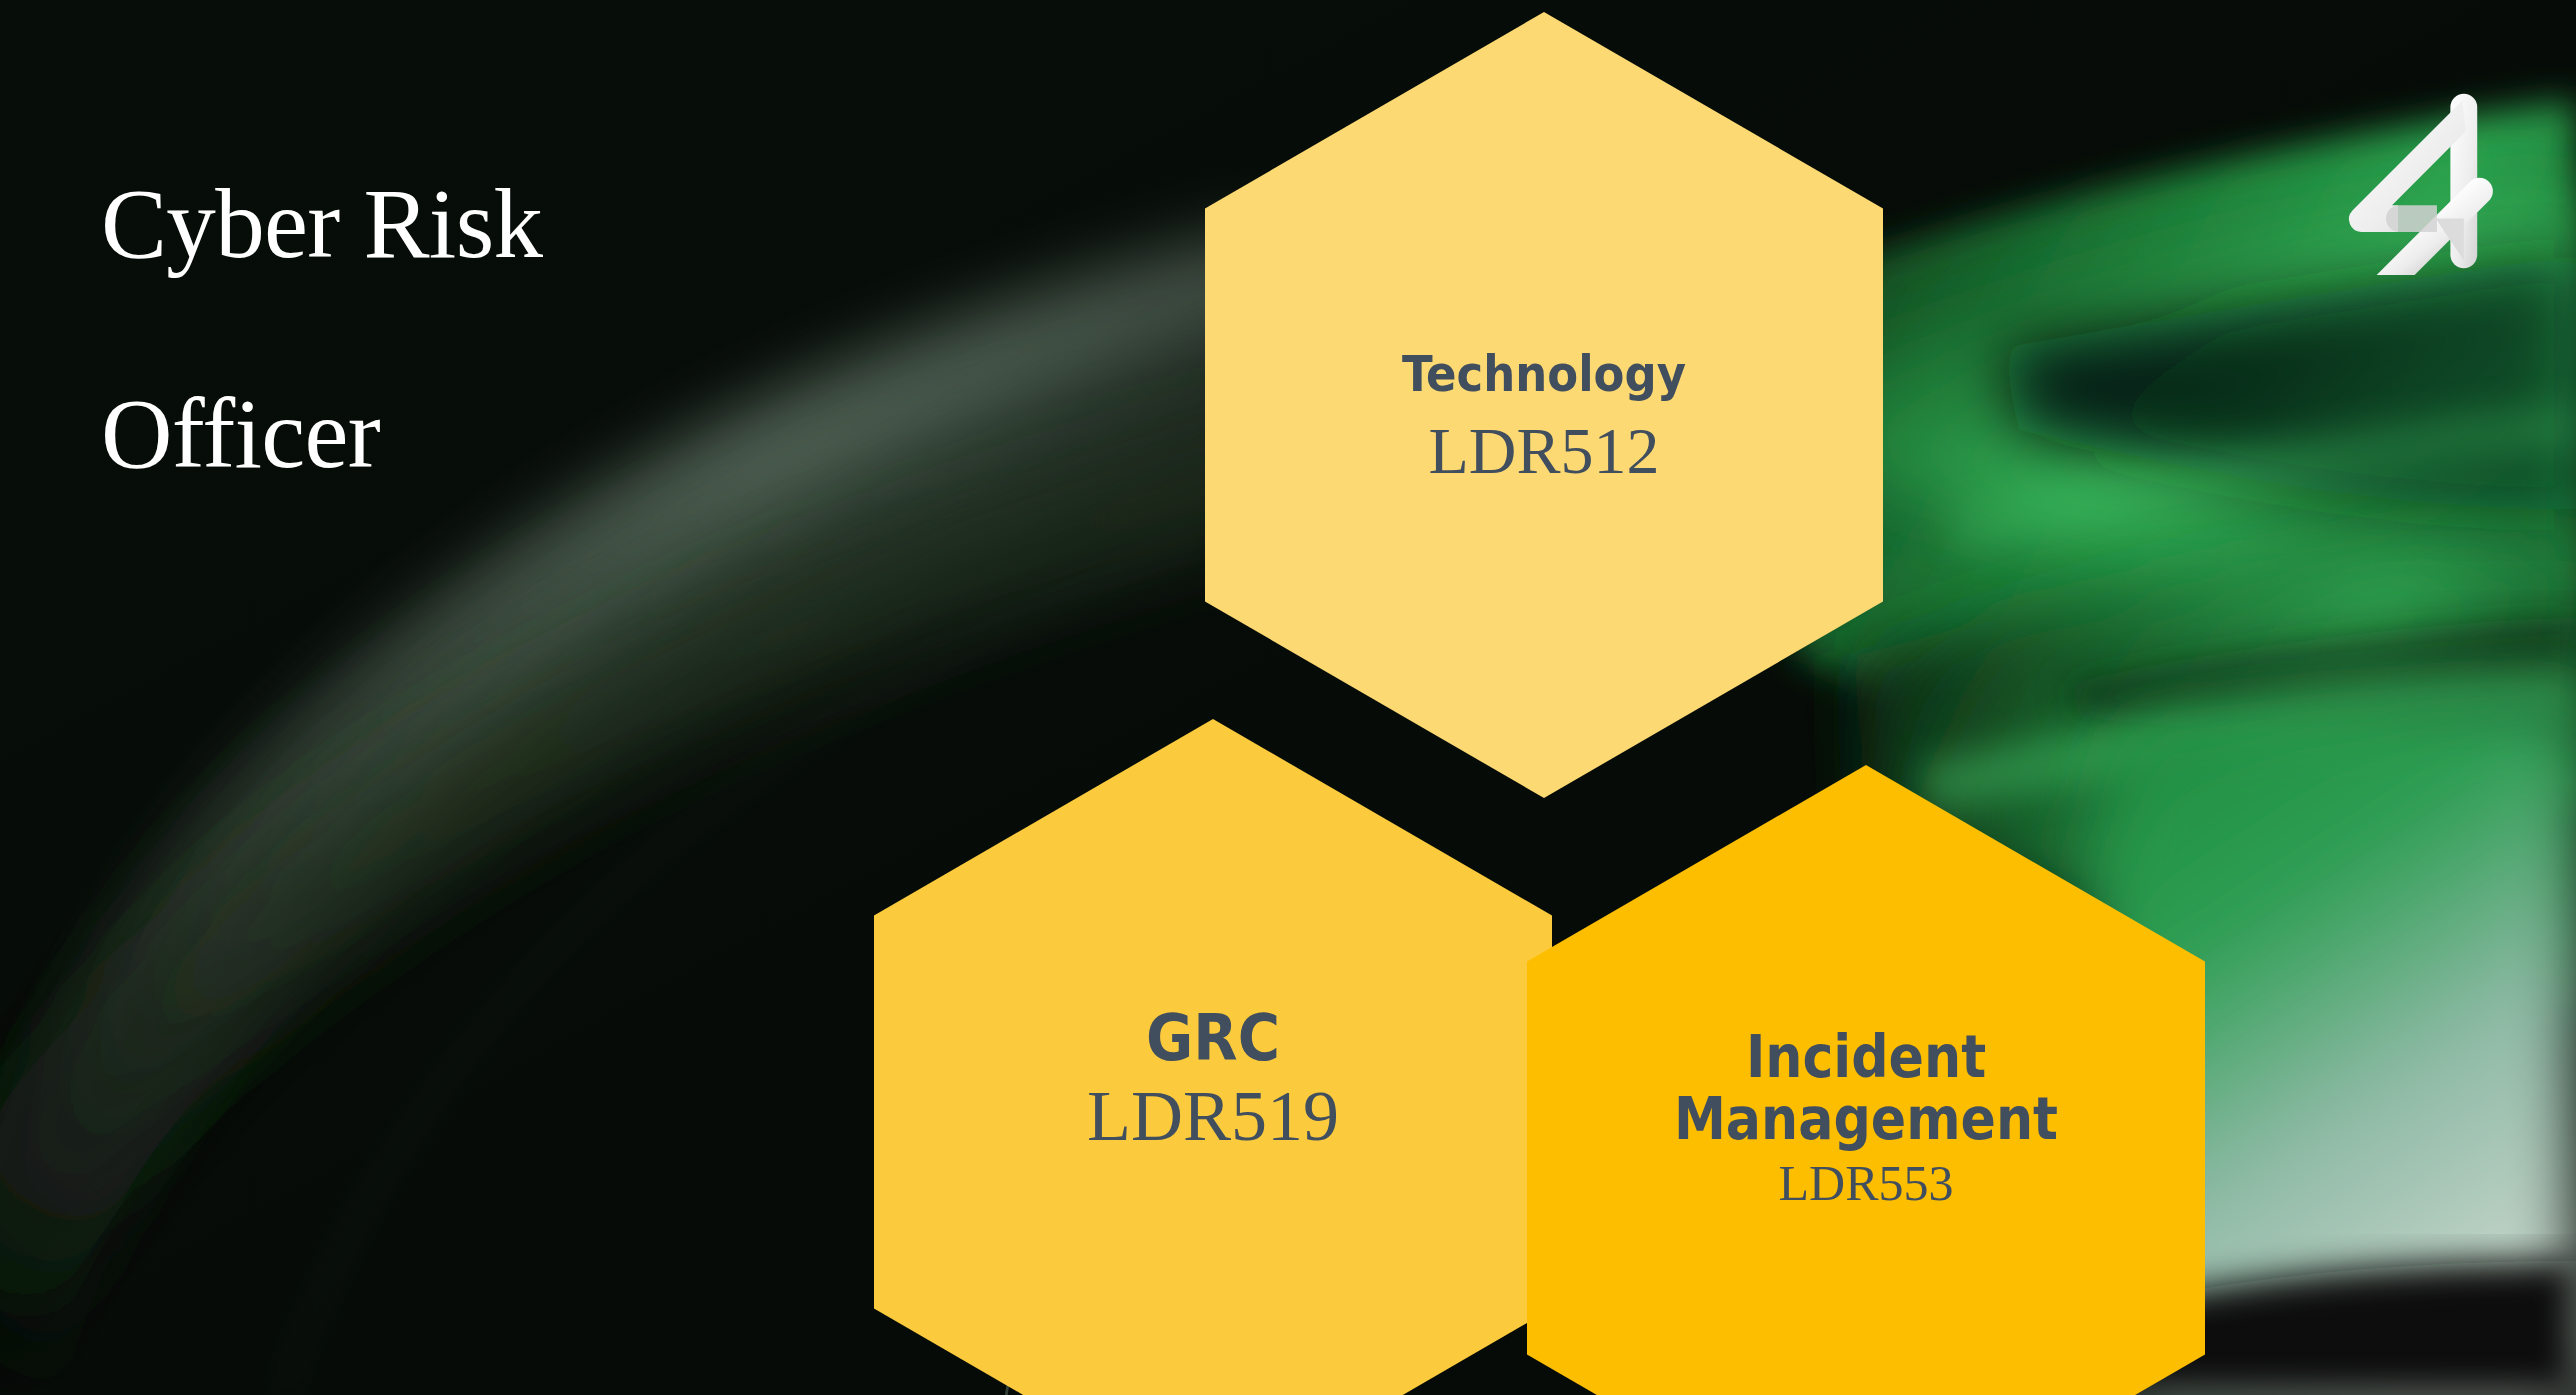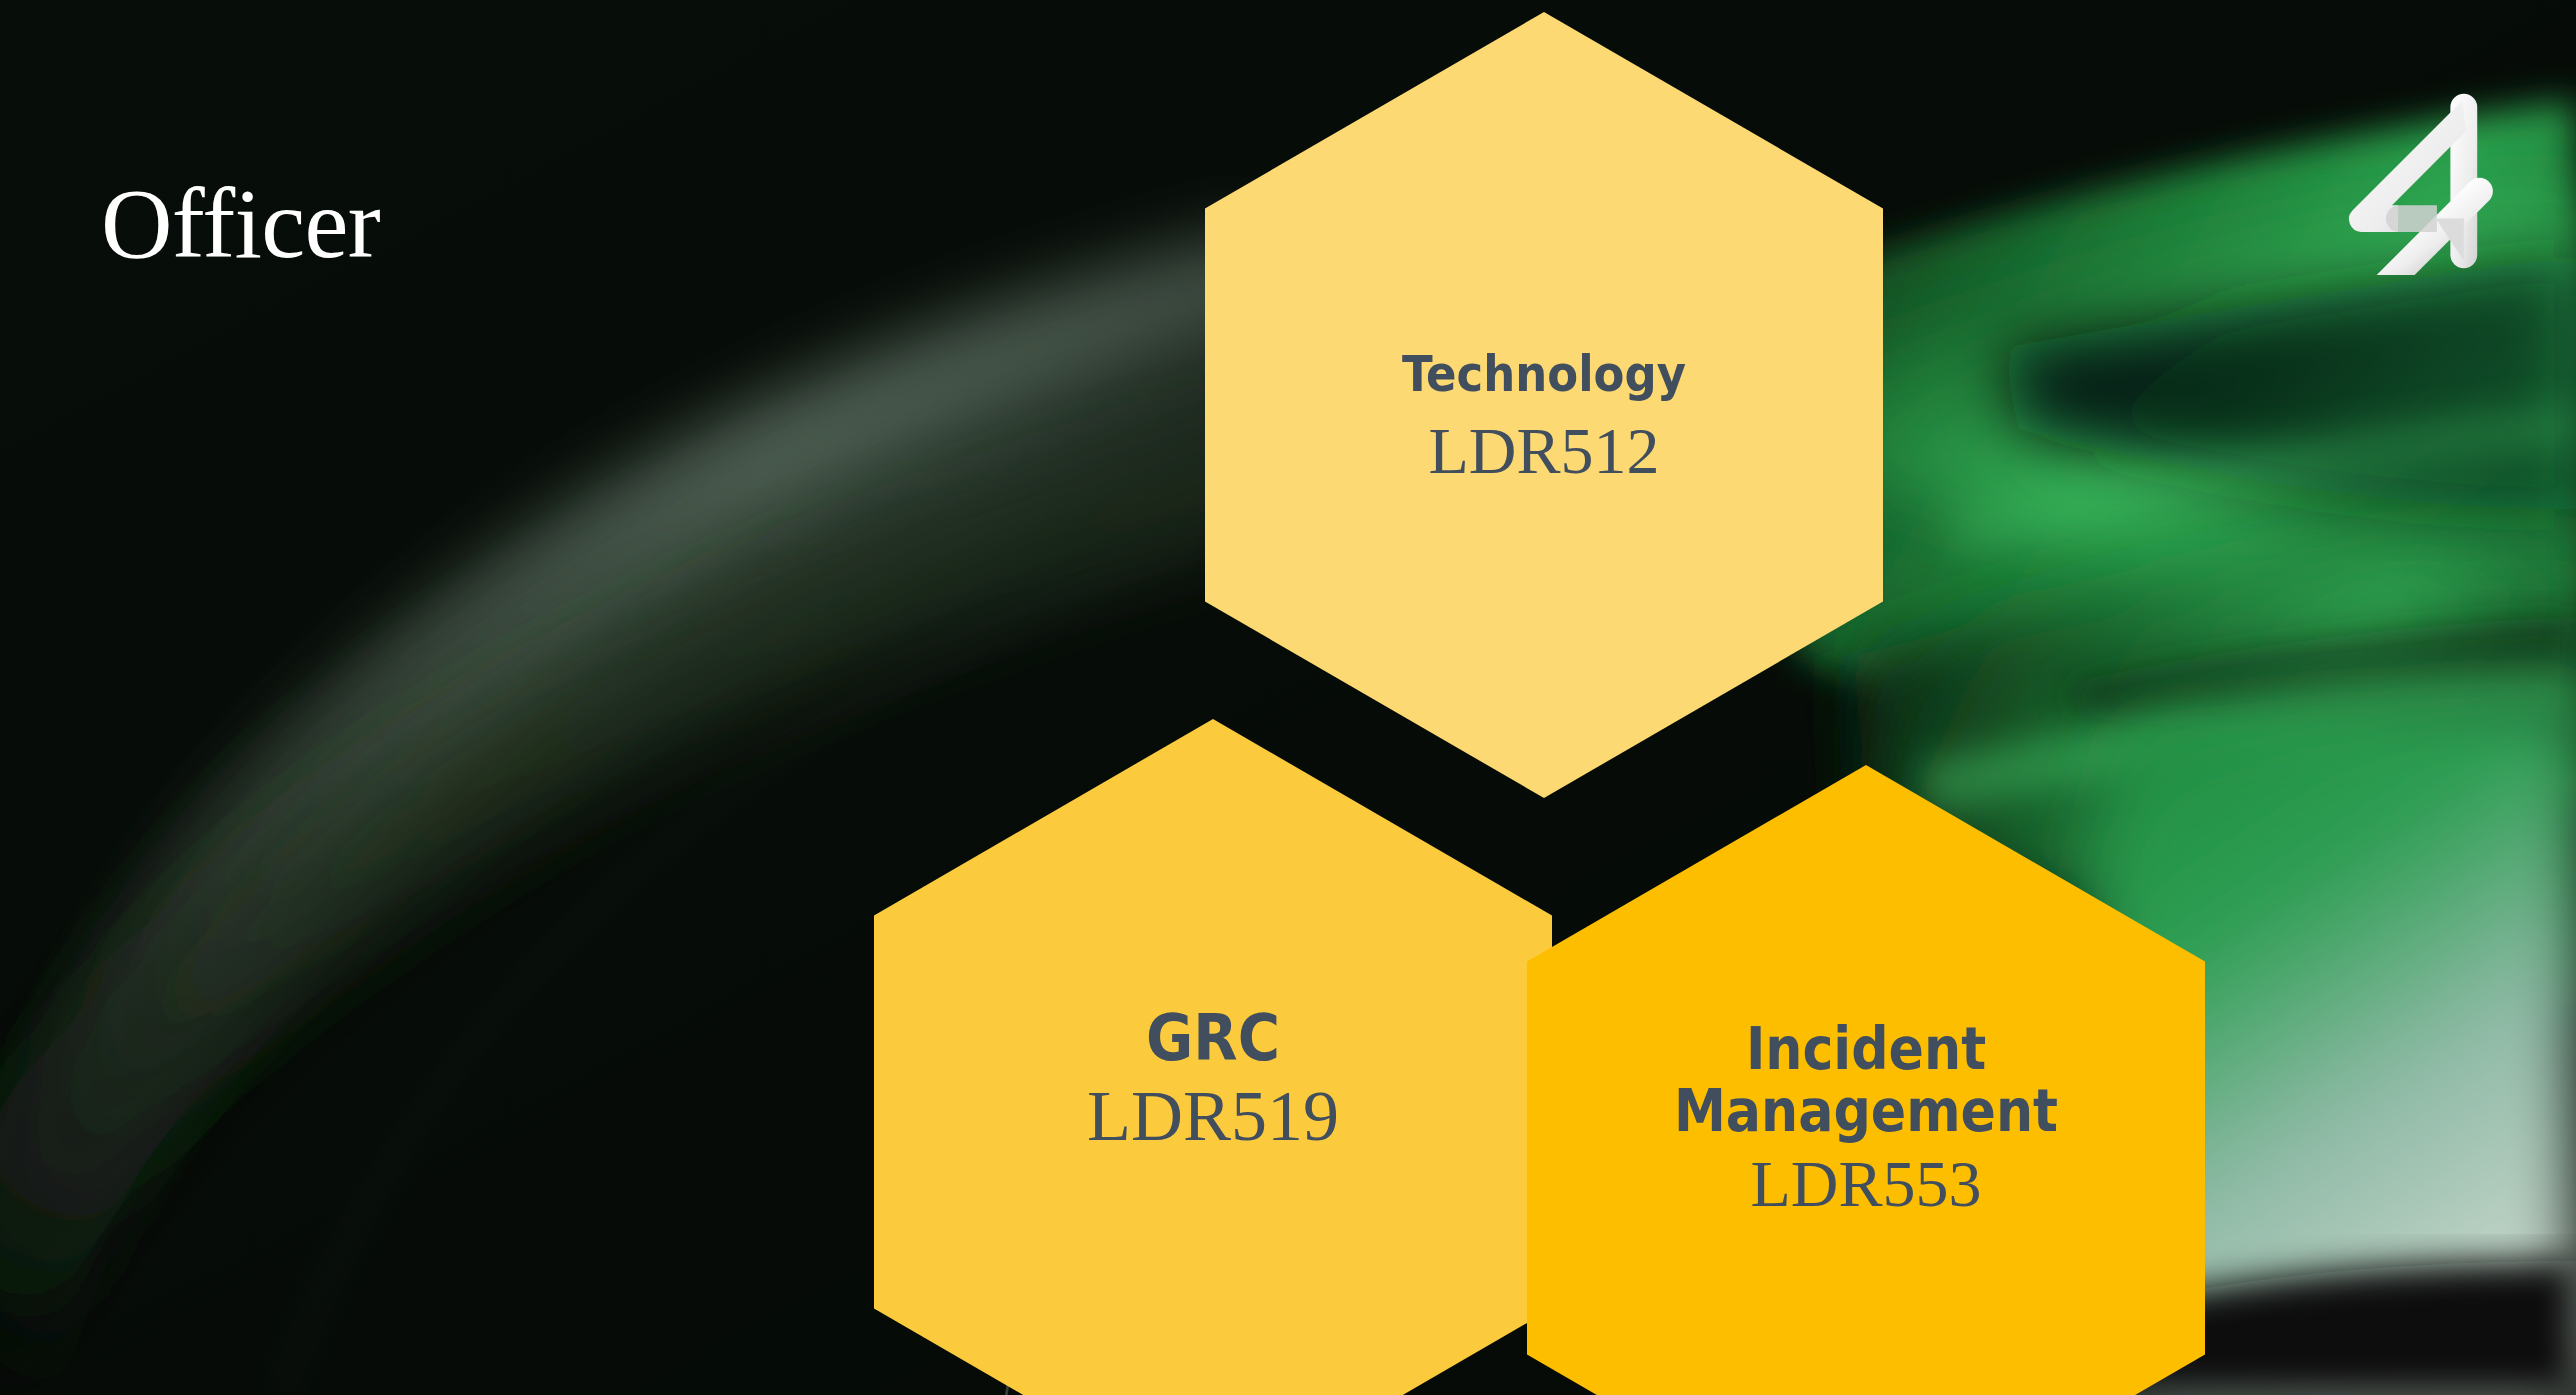--- a/index.html
+++ b/index.html
@@ -98,21 +98,21 @@
   #hex-grc .hex-code  { font-size: 72px; margin-top: 6.7px; }
 
   #hex-incident {
     left: 1527px;
     top: 765px;
     width: 678px;
     height: 786px;
   }
   #hex-incident .hex-inner { margin-top: -79px; }
   #hex-incident .hex-title { font-size: 58px; }
-  #hex-incident .hex-code  { font-size: 66px; margin-top: 6.7px; }
+  #hex-incident .hex-code  { font-size: 50px; margin-top: 6.7px; }
 
   
   #logo {
     position: absolute;
     left: 2335px;
     top: 87px;
     width: 161px;
     height: 188px;
     z-index: 50;
   }
@@ -213,20 +213,21 @@
       <path d="M-160,2080 C120,1180 760,620 1860,340 L2010,430 C900,760 330,1300 90,2080 Z" fill="url(#gArcA)" filter="url(#blurMed)"></path>
       <path d="M-200,2080 C60,1320 700,790 1900,470 L2020,560 C840,900 290,1400 60,2080 Z" fill="url(#gArcB)" filter="url(#blurBig)"></path>
       <path d="M-240,2080 C-20,1460 620,960 1960,620 L2060,720 C760,1060 240,1520 40,2080 Z" fill="url(#gArcC)" filter="url(#blurBig)"></path>
 
       <path d="M420,2080 C620,1500 1080,1080 1800,800" stroke="#93AE99" stroke-opacity="0.18" stroke-width="5" fill="none" filter="url(#blurSoft)"></path>
       <path d="M1500,2080 C1560,1700 1680,1430 1870,1220" stroke="#A7C0AC" stroke-opacity="0.30" stroke-width="4" fill="none"></path>
     </g>
   </svg>
 
   <div id="title">
+    <div>Cyber Risk</div>
     <div>Officer</div>
   </div>
 
   <div id="hex-cluster">
 
     <div class="hex" id="hex-technology" style="background:#FCD972;color:#414E5E;">
       <div class="hex-inner">
         <div class="hex-title">Technology</div>
         <div class="hex-code">LDR512</div>
       </div>

